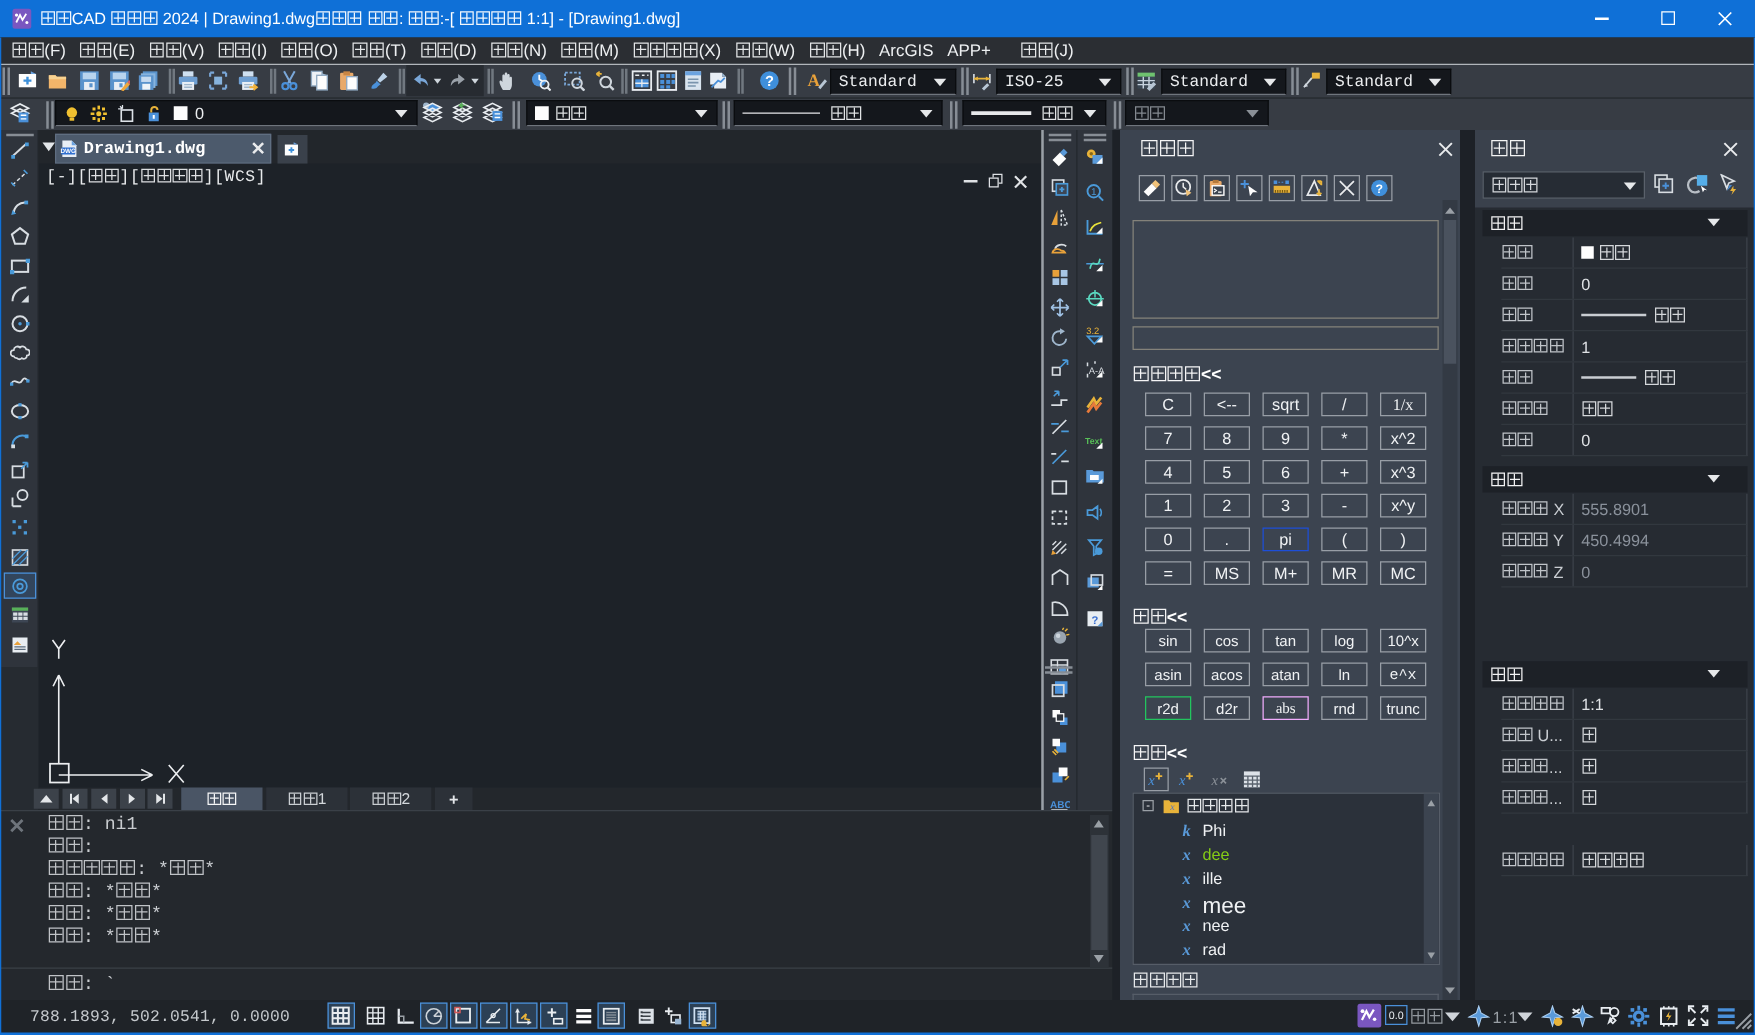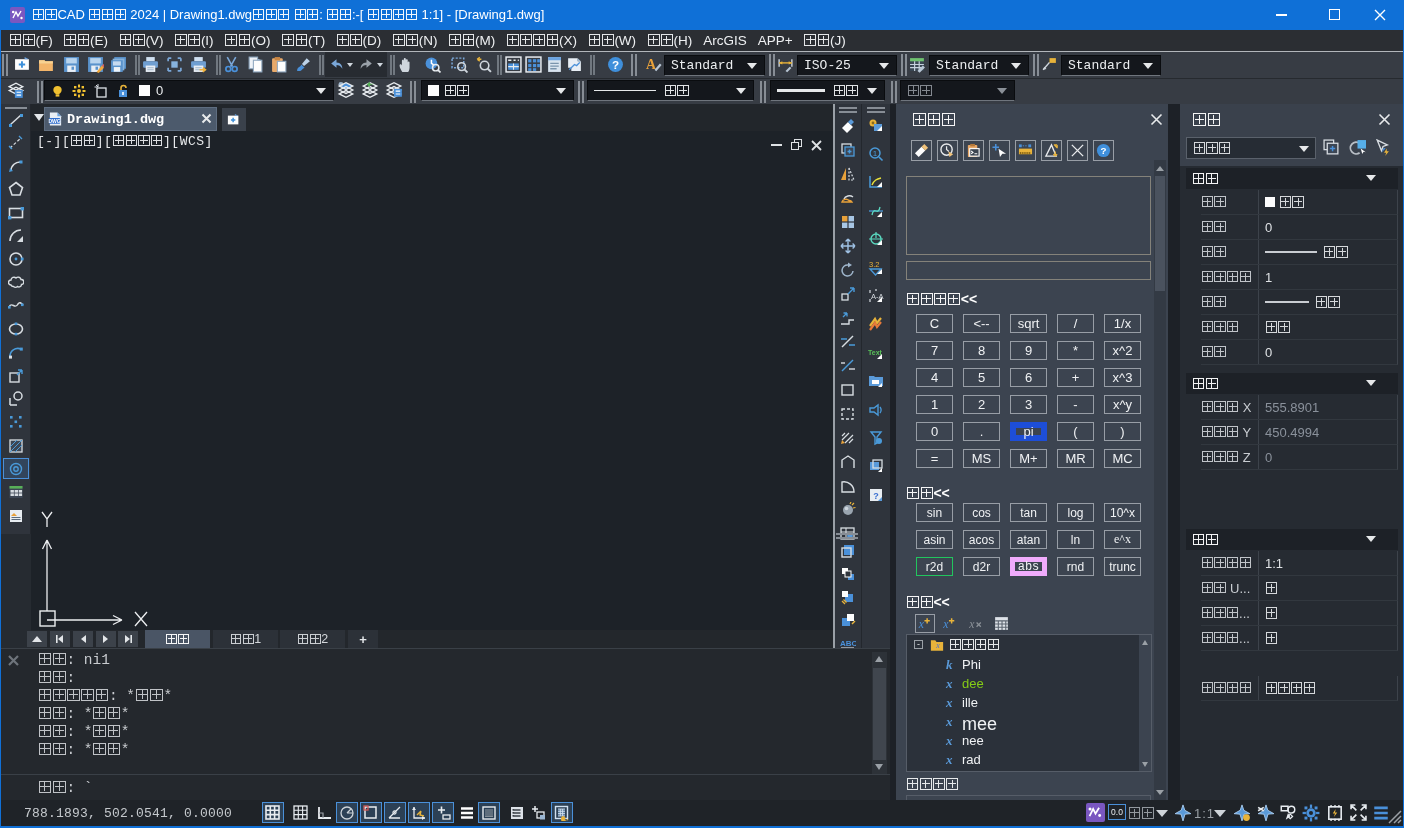--- a/index.html
+++ b/index.html
@@ -35,21 +35,21 @@
       <span style="margin-right:11px;white-space:nowrap"><i class="hz"></i><i class="hz"></i>(I)</span>
       <span style="margin-right:11px;white-space:nowrap"><i class="hz"></i><i class="hz"></i>(O)</span>
       <span style="margin-right:11px;white-space:nowrap"><i class="hz"></i><i class="hz"></i>(T)</span>
       <span style="margin-right:11px;white-space:nowrap"><i class="hz"></i><i class="hz"></i>(D)</span>
       <span style="margin-right:11px;white-space:nowrap"><i class="hz"></i><i class="hz"></i>(N)</span>
       <span style="margin-right:11px;white-space:nowrap"><i class="hz"></i><i class="hz"></i>(M)</span>
       <span style="margin-right:11px;white-space:nowrap"><i class="hz"></i><i class="hz"></i><i class="hz"></i><i class="hz"></i>(X)</span>
       <span style="margin-right:11px;white-space:nowrap"><i class="hz"></i><i class="hz"></i>(W)</span>
       <span style="margin-right:11px;white-space:nowrap"><i class="hz"></i><i class="hz"></i>(H)</span>
       <span style="margin-right:11px;white-space:nowrap">ArcGIS</span>
-      <span style="margin-right:11px;white-space:nowrap">APP+</span>
+      <span style="margin-right:24px;white-space:nowrap">APP+</span>
       <span style="margin-right:11px;white-space:nowrap"><i class="hz"></i><i class="hz"></i>(J)</span>
     </div>
     <div class="abs" style="left:0;top:51px;width:1404px;height:27px;background:#373c44;border-top:1px solid #b2b6bb"></div>
     <div class="abs" style="left:2px;top:54px;width:2px;height:22px;background:#878d95"></div>
     <div class="abs" style="left:6px;top:54px;width:2px;height:22px;background:#878d95"></div>
     <svg class="abs" style="left:14px;top:56px" width="17" height="17" viewBox="0 0 16 16">
       <rect x="1" y="3" width="13" height="10" fill="#fdfdfd"></rect>
       <path d="M10 3 h4 l-4 -2 z" fill="#6ba3e0"></path>
       <path d="M7.5 5 v6 M4.5 8 h6" stroke="#3c8fd9" stroke-width="1.8"></path>
     </svg>
@@ -733,60 +733,60 @@
     <div class="abs tric" style="left:1156px;top:166px;border-left:4px solid transparent;border-right:4px solid transparent;border-bottom:5px solid #9aa0a6"></div>
     <div class="abs" style="left:1155px;top:176px;width:10px;height:115px;background:#4a525e"></div>
     <div class="abs tric" style="left:1156px;top:790px;border-left:4px solid transparent;border-right:4px solid transparent;border-top:5px solid #9aa0a6"></div>
     <div class="abs" style="left:906px;top:176px;width:245px;height:79px;border:1px solid #84827a"></div>
     <div class="abs" style="left:906px;top:261px;width:245px;height:19px;border:1px solid #84827a"></div>
     <div class="abs" style="left:906px;top:291px;color:#fff;font-size:14px;font-weight:bold"><i class="hz"></i><i class="hz"></i><i class="hz"></i><i class="hz"></i>&lt;&lt;</div>
     <div class="abs" style="left:916px;top:314px;width:37px;height:19px;border:1px solid #989ea6;color:#f0f2f4;font-size:13px;display:flex;align-items:center;justify-content:center;font-family:'Liberation Sans',sans-serif">C</div>
     <div class="abs" style="left:963px;top:314px;width:37px;height:19px;border:1px solid #989ea6;color:#f0f2f4;font-size:13px;display:flex;align-items:center;justify-content:center;font-family:'Liberation Sans',sans-serif">&lt;--</div>
     <div class="abs" style="left:1010px;top:314px;width:37px;height:19px;border:1px solid #989ea6;color:#f0f2f4;font-size:13px;display:flex;align-items:center;justify-content:center;font-family:'Liberation Sans',sans-serif">sqrt</div>
     <div class="abs" style="left:1057px;top:314px;width:37px;height:19px;border:1px solid #989ea6;color:#f0f2f4;font-size:13px;display:flex;align-items:center;justify-content:center;font-family:'Liberation Sans',sans-serif">/</div>
-    <div class="abs" style="left:1104px;top:314px;width:37px;height:19px;border:1px solid #989ea6;color:#f0f2f4;font-size:13px;display:flex;align-items:center;justify-content:center;font-family:Liberation Sans, sans-serif">1/x</div>
+    <div class="abs" style="left:1104px;top:314px;width:37px;height:19px;border:1px solid #989ea6;color:#f0f2f4;font-size:13px;display:flex;align-items:center;justify-content:center;font-family:Liberation Serif, serif">1/x</div>
     <div class="abs" style="left:916px;top:341px;width:37px;height:19px;border:1px solid #989ea6;color:#f0f2f4;font-size:13px;display:flex;align-items:center;justify-content:center;font-family:'Liberation Sans',sans-serif">7</div>
     <div class="abs" style="left:963px;top:341px;width:37px;height:19px;border:1px solid #989ea6;color:#f0f2f4;font-size:13px;display:flex;align-items:center;justify-content:center;font-family:'Liberation Sans',sans-serif">8</div>
     <div class="abs" style="left:1010px;top:341px;width:37px;height:19px;border:1px solid #989ea6;color:#f0f2f4;font-size:13px;display:flex;align-items:center;justify-content:center;font-family:'Liberation Sans',sans-serif">9</div>
     <div class="abs" style="left:1057px;top:341px;width:37px;height:19px;border:1px solid #989ea6;color:#f0f2f4;font-size:13px;display:flex;align-items:center;justify-content:center;font-family:'Liberation Sans',sans-serif">*</div>
     <div class="abs" style="left:1104px;top:341px;width:37px;height:19px;border:1px solid #989ea6;color:#f0f2f4;font-size:13px;display:flex;align-items:center;justify-content:center;font-family:'Liberation Sans',sans-serif">x^2</div>
     <div class="abs" style="left:916px;top:368px;width:37px;height:19px;border:1px solid #989ea6;color:#f0f2f4;font-size:13px;display:flex;align-items:center;justify-content:center;font-family:'Liberation Sans',sans-serif">4</div>
     <div class="abs" style="left:963px;top:368px;width:37px;height:19px;border:1px solid #989ea6;color:#f0f2f4;font-size:13px;display:flex;align-items:center;justify-content:center;font-family:'Liberation Sans',sans-serif">5</div>
     <div class="abs" style="left:1010px;top:368px;width:37px;height:19px;border:1px solid #989ea6;color:#f0f2f4;font-size:13px;display:flex;align-items:center;justify-content:center;font-family:'Liberation Sans',sans-serif">6</div>
     <div class="abs" style="left:1057px;top:368px;width:37px;height:19px;border:1px solid #989ea6;color:#f0f2f4;font-size:13px;display:flex;align-items:center;justify-content:center;font-family:'Liberation Sans',sans-serif">+</div>
     <div class="abs" style="left:1104px;top:368px;width:37px;height:19px;border:1px solid #989ea6;color:#f0f2f4;font-size:13px;display:flex;align-items:center;justify-content:center;font-family:'Liberation Sans',sans-serif">x^3</div>
     <div class="abs" style="left:916px;top:395px;width:37px;height:19px;border:1px solid #989ea6;color:#f0f2f4;font-size:13px;display:flex;align-items:center;justify-content:center;font-family:'Liberation Sans',sans-serif">1</div>
     <div class="abs" style="left:963px;top:395px;width:37px;height:19px;border:1px solid #989ea6;color:#f0f2f4;font-size:13px;display:flex;align-items:center;justify-content:center;font-family:'Liberation Sans',sans-serif">2</div>
     <div class="abs" style="left:1010px;top:395px;width:37px;height:19px;border:1px solid #989ea6;color:#f0f2f4;font-size:13px;display:flex;align-items:center;justify-content:center;font-family:'Liberation Sans',sans-serif">3</div>
     <div class="abs" style="left:1057px;top:395px;width:37px;height:19px;border:1px solid #989ea6;color:#f0f2f4;font-size:13px;display:flex;align-items:center;justify-content:center;font-family:'Liberation Sans',sans-serif">-</div>
     <div class="abs" style="left:1104px;top:395px;width:37px;height:19px;border:1px solid #989ea6;color:#f0f2f4;font-size:13px;display:flex;align-items:center;justify-content:center;font-family:'Liberation Sans',sans-serif">x^y</div>
     <div class="abs" style="left:916px;top:422px;width:37px;height:19px;border:1px solid #989ea6;color:#f0f2f4;font-size:13px;display:flex;align-items:center;justify-content:center;font-family:'Liberation Sans',sans-serif">0</div>
     <div class="abs" style="left:963px;top:422px;width:37px;height:19px;border:1px solid #989ea6;color:#f0f2f4;font-size:13px;display:flex;align-items:center;justify-content:center;font-family:'Liberation Sans',sans-serif">.</div>
-    <div class="abs" style="left:1010px;top:422px;width:37px;height:19px;border:6px solid #1d4ed8;color:#f0f2f4;font-size:13px;display:flex;align-items:center;justify-content:center;font-family:'Liberation Sans',sans-serif">pi</div>
+    <div class="abs" style="left:1010px;top:422px;width:37px;height:19px;border:1px solid #1d4ed8;color:#f0f2f4;font-size:13px;display:flex;align-items:center;justify-content:center;font-family:'Liberation Sans',sans-serif">pi</div>
     <div class="abs" style="left:1057px;top:422px;width:37px;height:19px;border:1px solid #989ea6;color:#f0f2f4;font-size:13px;display:flex;align-items:center;justify-content:center;font-family:'Liberation Sans',sans-serif">(</div>
     <div class="abs" style="left:1104px;top:422px;width:37px;height:19px;border:1px solid #989ea6;color:#f0f2f4;font-size:13px;display:flex;align-items:center;justify-content:center;font-family:'Liberation Sans',sans-serif">)</div>
     <div class="abs" style="left:916px;top:449px;width:37px;height:19px;border:1px solid #989ea6;color:#f0f2f4;font-size:13px;display:flex;align-items:center;justify-content:center;font-family:'Liberation Sans',sans-serif">=</div>
     <div class="abs" style="left:963px;top:449px;width:37px;height:19px;border:1px solid #989ea6;color:#f0f2f4;font-size:13px;display:flex;align-items:center;justify-content:center;font-family:'Liberation Sans',sans-serif">MS</div>
     <div class="abs" style="left:1010px;top:449px;width:37px;height:19px;border:1px solid #989ea6;color:#f0f2f4;font-size:13px;display:flex;align-items:center;justify-content:center;font-family:'Liberation Sans',sans-serif">M+</div>
     <div class="abs" style="left:1057px;top:449px;width:37px;height:19px;border:1px solid #989ea6;color:#f0f2f4;font-size:13px;display:flex;align-items:center;justify-content:center;font-family:'Liberation Sans',sans-serif">MR</div>
     <div class="abs" style="left:1104px;top:449px;width:37px;height:19px;border:1px solid #989ea6;color:#f0f2f4;font-size:13px;display:flex;align-items:center;justify-content:center;font-family:'Liberation Sans',sans-serif">MC</div>
     <div class="abs" style="left:906px;top:485px;color:#fff;font-size:14px;font-weight:bold"><i class="hz"></i><i class="hz"></i>&lt;&lt;</div>
     <div class="abs" style="left:916px;top:503px;width:37px;height:19px;border:1px solid #989ea6;color:#f0f2f4;font-size:12px;display:flex;align-items:center;justify-content:center;font-family:'Liberation Sans',sans-serif">sin</div>
     <div class="abs" style="left:963px;top:503px;width:37px;height:19px;border:1px solid #989ea6;color:#f0f2f4;font-size:12px;display:flex;align-items:center;justify-content:center;font-family:'Liberation Sans',sans-serif">cos</div>
     <div class="abs" style="left:1010px;top:503px;width:37px;height:19px;border:1px solid #989ea6;color:#f0f2f4;font-size:12px;display:flex;align-items:center;justify-content:center;font-family:'Liberation Sans',sans-serif">tan</div>
     <div class="abs" style="left:1057px;top:503px;width:37px;height:19px;border:1px solid #989ea6;color:#f0f2f4;font-size:12px;display:flex;align-items:center;justify-content:center;font-family:'Liberation Sans',sans-serif">log</div>
     <div class="abs" style="left:1104px;top:503px;width:37px;height:19px;border:1px solid #989ea6;color:#f0f2f4;font-size:12px;display:flex;align-items:center;justify-content:center;font-family:'Liberation Sans',sans-serif">10^x</div>
     <div class="abs" style="left:916px;top:530px;width:37px;height:19px;border:1px solid #989ea6;color:#f0f2f4;font-size:12px;display:flex;align-items:center;justify-content:center;font-family:'Liberation Sans',sans-serif">asin</div>
     <div class="abs" style="left:963px;top:530px;width:37px;height:19px;border:1px solid #989ea6;color:#f0f2f4;font-size:12px;display:flex;align-items:center;justify-content:center;font-family:'Liberation Sans',sans-serif">acos</div>
     <div class="abs" style="left:1010px;top:530px;width:37px;height:19px;border:1px solid #989ea6;color:#f0f2f4;font-size:12px;display:flex;align-items:center;justify-content:center;font-family:'Liberation Sans',sans-serif">atan</div>
     <div class="abs" style="left:1057px;top:530px;width:37px;height:19px;border:1px solid #989ea6;color:#f0f2f4;font-size:12px;display:flex;align-items:center;justify-content:center;font-family:'Liberation Sans',sans-serif">ln</div>
-    <div class="abs" style="left:1104px;top:530px;width:37px;height:19px;border:1px solid #989ea6;color:#f0f2f4;font-size:12px;display:flex;align-items:center;justify-content:center;font-family:Liberation Serif, serif">e^x</div>
+    <div class="abs" style="left:1104px;top:530px;width:37px;height:19px;border:1px solid #989ea6;color:#f0f2f4;font-size:12px;display:flex;align-items:center;justify-content:center;font-family:Liberation Mono, monospace">e^x</div>
     <div class="abs" style="left:916px;top:557px;width:37px;height:19px;border:1px solid #22c55e;color:#f0f2f4;font-size:12px;display:flex;align-items:center;justify-content:center;font-family:'Liberation Sans',sans-serif">r2d</div>
     <div class="abs" style="left:963px;top:557px;width:37px;height:19px;border:1px solid #989ea6;color:#f0f2f4;font-size:12px;display:flex;align-items:center;justify-content:center;font-family:'Liberation Sans',sans-serif">d2r</div>
-    <div class="abs" style="left:1010px;top:557px;width:37px;height:19px;border:5px solid #f0abfc;color:#f0f2f4;font-size:12px;display:flex;align-items:center;justify-content:center;font-family:Liberation Mono, monospace">abs</div>
+    <div class="abs" style="left:1010px;top:557px;width:37px;height:19px;border:1px solid #f0abfc;color:#f0f2f4;font-size:12px;display:flex;align-items:center;justify-content:center;font-family:Liberation Serif, serif">abs</div>
     <div class="abs" style="left:1057px;top:557px;width:37px;height:19px;border:1px solid #989ea6;color:#f0f2f4;font-size:12px;display:flex;align-items:center;justify-content:center;font-family:'Liberation Sans',sans-serif">rnd</div>
     <div class="abs" style="left:1104px;top:557px;width:37px;height:19px;border:1px solid #989ea6;color:#f0f2f4;font-size:12px;display:flex;align-items:center;justify-content:center;font-family:'Liberation Sans',sans-serif">trunc</div>
     <div class="abs" style="left:906px;top:594px;color:#fff;font-size:14px;font-weight:bold"><i class="hz"></i><i class="hz"></i>&lt;&lt;</div>
     <div class="abs" style="left:915px;top:614px;width:20px;height:19px;border:1px solid #989ea6">
       <svg width="18" height="17" viewBox="0 0 16 16">
         <text x="2" y="12" font-size="11" font-style="italic" fill="#4a90d9" font-family="Liberation Serif">x</text>
         <path d="M10 3 v5 M7.5 5.5 h5" stroke="#e8b33a" stroke-width="1.4"></path>
       </svg>
     </div>
     <div class="abs" style="left:941px;top:615px">

